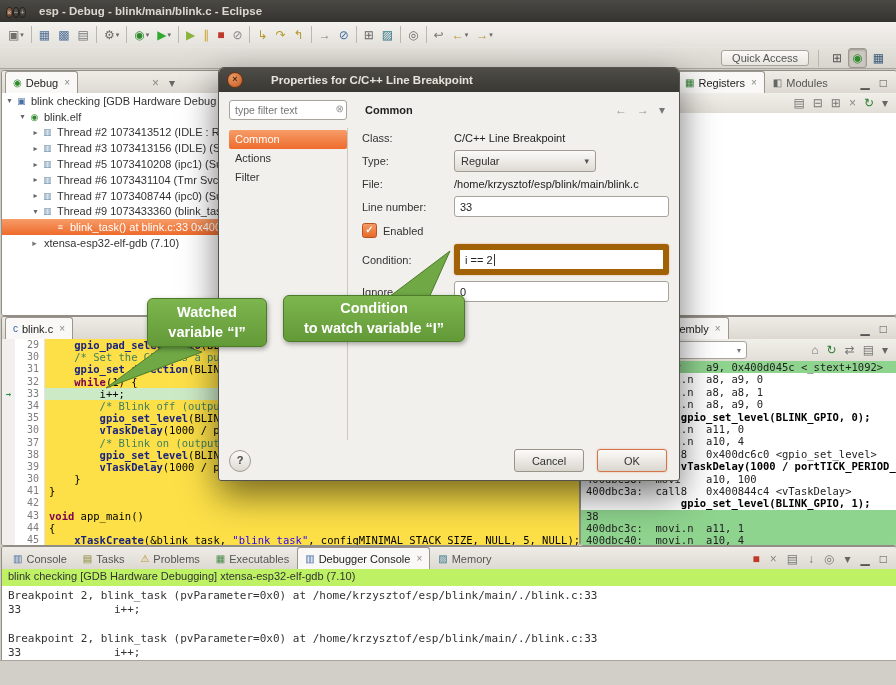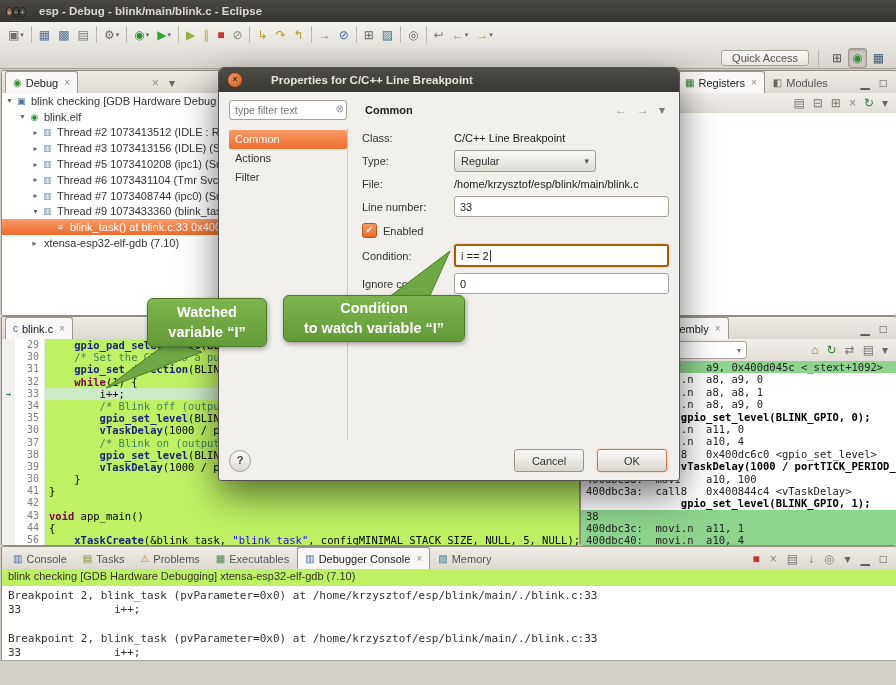--- a/index.html
+++ b/index.html
@@ -46,21 +46,21 @@
   .vticons{margin-left:auto;display:flex;align-items:center;}
   #registers-panel .content{top:42px;}
   #disasm-panel .content{top:44px;}
   #disasm-panel .vtoolbar{height:22px;}
   .loccombo{display:flex;align-items:center;background:#fff;border:1px solid #a9a49b;border-radius:3px;height:16px;padding:0 5px;width:150px;color:#8a8a8a;font-size:10px;}
   .loccombo::after{content:"▾";margin-left:auto;color:#777;font-size:8px;}
   .drow{height:12.4px;line-height:12.4px;font-family:"DejaVu Sans Mono",monospace;font-size:10.5px;white-space:pre;color:#222;padding-left:5px;}
   .drow.hl{background:#8ed38e;}
   .drow.src{font-weight:bold;color:#000;}
   
-  .codearea{position:absolute;top:22px;left:0;right:0;bottom:0;background:#bef264;font-family:"DejaVu Sans Mono",monospace;}
+  .codearea{position:absolute;top:22px;left:0;right:0;bottom:0;background:#fde047;font-family:"DejaVu Sans Mono",monospace;}
   .cl{display:flex;height:12.2px;line-height:12.2px;font-size:10.5px;white-space:pre;}
   .cl.cur{background:#cdeac6;}
   .cg{width:13px;flex:none;background:#f1f0ee;text-align:center;font-size:9px;line-height:12px;}
   .cg.mark::after{content:"→";color:#2c8c46;font-weight:bold;}
   .cn{width:24px;flex:none;text-align:right;padding-right:5px;color:#7d7d7d;background:#fff;border-right:1px solid #e4e4e4;font-size:10px;}
   .ct{padding-left:4px;}
   .s-kw{color:#7f0055;font-weight:bold;}
   .s-cm{color:#3f7f5f;}
   .s-st{color:#2a00ff;}
   .s-fn{color:#1a237e;font-weight:bold;}
@@ -83,21 +83,21 @@
   #dlgnavicons{margin-left:auto;display:flex;gap:2px;}
   #dlgcols{position:absolute;top:36px;left:10px;right:10px;bottom:40px;display:flex;}
   #dlgnav{width:118px;flex:none;border-right:1px solid #ccc8c0;padding-top:2px;}
   .navitem{height:19px;line-height:19px;padding:0 6px;color:#333;}
   .navitem.sel{background:linear-gradient(#f79c68,#ee6b2c);color:#fff;border-radius:2px;}
   #dlgfields{flex:1;padding:4px 0 0 14px;}
   .frow{display:flex;align-items:center;margin-bottom:6px;}
   .flabel{width:92px;flex:none;color:#333;}
   .fvalue{color:#222;}
   .tinput{flex:1;height:19px;background:#fff;border:1px solid #a9a49b;border-radius:3px;padding:0 5px;color:#222;display:flex;align-items:center;}
-  .tinput.cond{border:2px solid #a16207;box-shadow:0 0 2px rgba(226,110,60,.6);}
+  .tinput.cond{border:6px solid #a16207;box-shadow:0 0 2px rgba(226,110,60,.6);}
   .caret{display:inline-block;width:1px;height:12px;background:#333;margin-left:1px;}
   .dropdown{width:128px;height:20px;display:flex;align-items:center;padding:0 6px;background:linear-gradient(#fbfaf8,#dedbd4);border:1px solid #a19d94;border-radius:3px;}
   .dropdown::after{content:"▾";margin-left:auto;color:#555;font-size:9px;}
   .cbx{width:13px;height:13px;border-radius:2.5px;background:linear-gradient(#f59a66,#e76a28);border:1px solid #b5541f;margin-right:6px;color:#fff;font-size:10px;line-height:12px;text-align:center;font-weight:bold;flex:none;}
   .cbx::before{content:"✓";}
   #dlgbuttons{position:absolute;left:10px;right:12px;bottom:8px;display:flex;align-items:center;justify-content:flex-end;}
   .helpbtn{width:20px;height:20px;border-radius:50%;border:1px solid #a19d94;background:linear-gradient(#fbfaf8,#dedbd4);text-align:center;line-height:18px;color:#444;font-weight:bold;margin-right:auto;}
   .btn{min-width:70px;height:23px;background:linear-gradient(#fcfbf9,#dad6cf);border:1px solid #989488;border-radius:3px;font-family:"Liberation Sans",sans-serif;font-size:11px;color:#333;padding:0 14px;margin-left:13px;}
   .btn.ok{border-color:#d2764a;box-shadow:0 0 2px rgba(226,110,60,.5);}
   
@@ -356,21 +356,21 @@
         <div class="cl"><span class="cg"></span><span class="cn">35</span><span class="ct"><span class="s-pl">        </span><span class="s-fn">gpio_set_level</span><span class="s-pl">(BLINK_GPIO, 0);</span></span></div>
         <div class="cl"><span class="cg"></span><span class="cn">30</span><span class="ct"><span class="s-pl">        </span><span class="s-fn">vTaskDelay</span><span class="s-pl">(1000 / portTICK_PERIOD_MS);</span></span></div>
         <div class="cl"><span class="cg"></span><span class="cn">37</span><span class="ct"><span class="s-cm">        /* Blink on (output high) */</span></span></div>
         <div class="cl"><span class="cg"></span><span class="cn">38</span><span class="ct"><span class="s-pl">        </span><span class="s-fn">gpio_set_level</span><span class="s-pl">(BLINK_GPIO, 1);</span></span></div>
         <div class="cl"><span class="cg"></span><span class="cn">39</span><span class="ct"><span class="s-pl">        </span><span class="s-fn">vTaskDelay</span><span class="s-pl">(1000 / portTICK_PERIOD_MS);</span></span></div>
         <div class="cl"><span class="cg"></span><span class="cn">30</span><span class="ct"><span class="s-pl">    }</span></span></div>
         <div class="cl"><span class="cg"></span><span class="cn">41</span><span class="ct"><span class="s-pl">}</span></span></div>
         <div class="cl"><span class="cg"></span><span class="cn">42</span><span class="ct"></span></div>
         <div class="cl"><span class="cg"></span><span class="cn">43</span><span class="ct"><span class="s-kw">void</span><span class="s-pl"> app_main()</span></span></div>
         <div class="cl"><span class="cg"></span><span class="cn">44</span><span class="ct"><span class="s-pl">{</span></span></div>
-        <div class="cl"><span class="cg"></span><span class="cn">56</span><span class="ct"><span class="s-pl">    </span><span class="s-fn">xTaskCreate</span><span class="s-pl">(&amp;blink_task, </span><span class="s-st">"blink_task"</span><span class="s-pl">, configMINIMAL_STACK_SIZE, NULL, 5, NULL);</span></span></div>
+        <div class="cl"><span class="cg"></span><span class="cn">45</span><span class="ct"><span class="s-pl">    </span><span class="s-fn">xTaskCreate</span><span class="s-pl">(&amp;blink_task, </span><span class="s-st">"blink_task"</span><span class="s-pl">, configMINIMAL_STACK_SIZE, NULL, 5, NULL);</span></span></div>
       </div>
   </div>
 
   <div class="panel" id="disasm-panel">
     <div class="tabrow">
       <span id="disasm-tabs" style="display:flex;align-items:flex-end;">
           <span class="tab active">
             <span class="ticon" style="color: rgb(102, 102, 102);">▥</span>
             <span class="tlabel">Disassembly</span>
             <span class="tclose">×</span>

